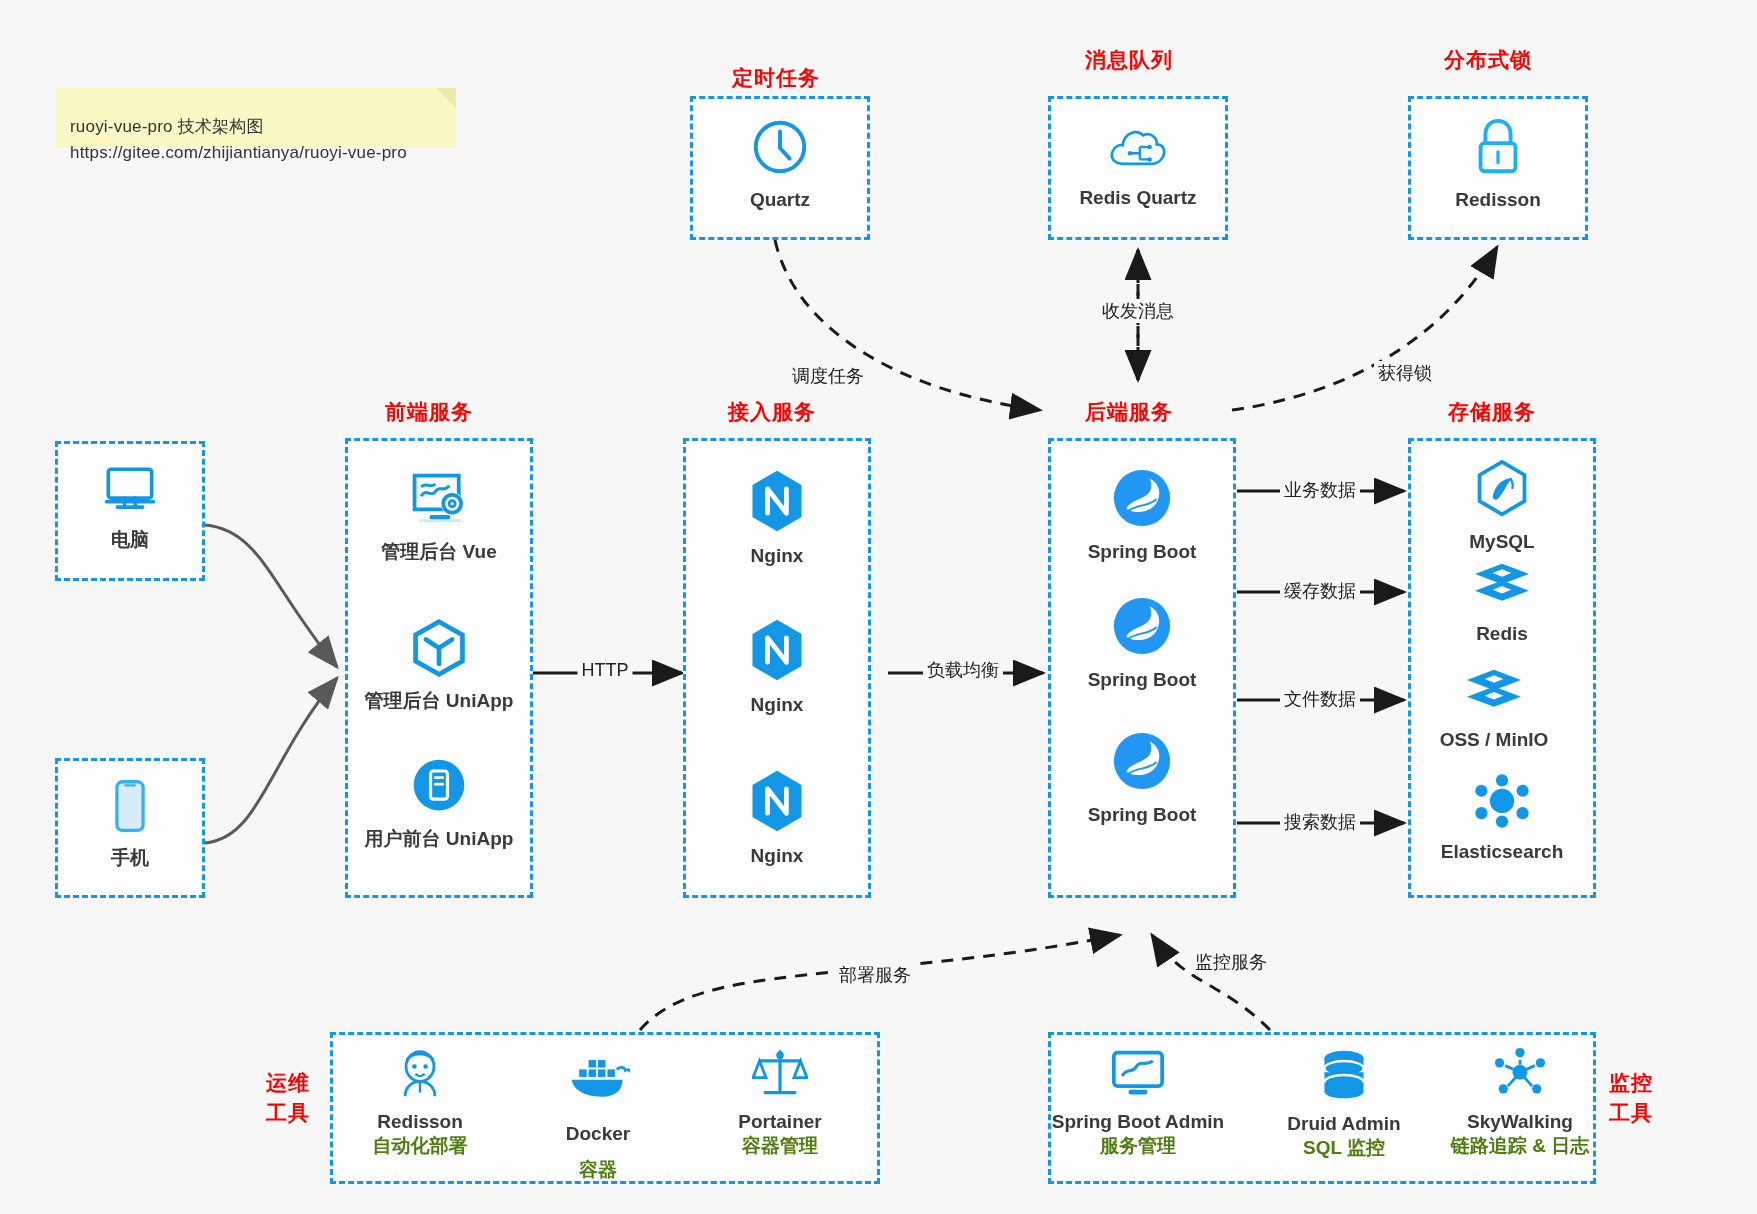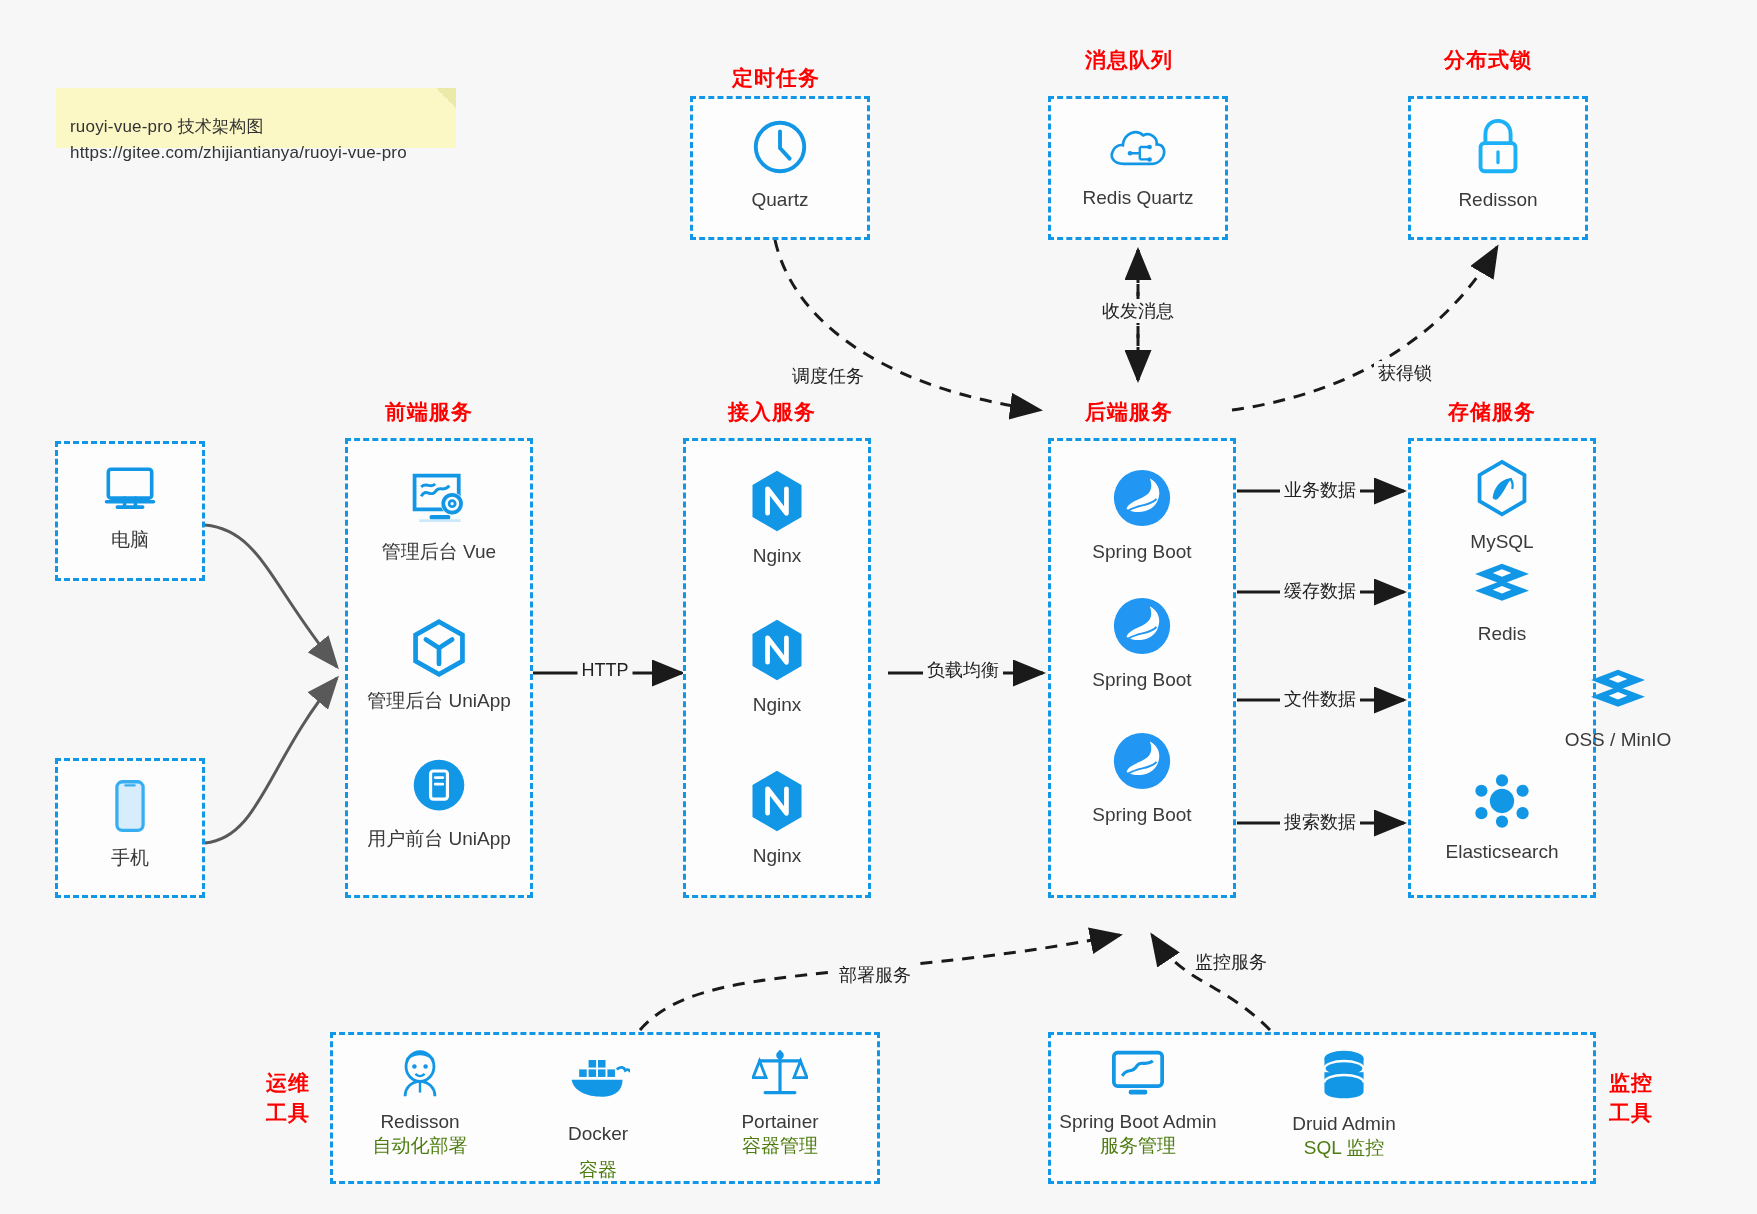--- a/index.html
+++ b/index.html
@@ -37,21 +37,21 @@
   .box{
     position:absolute;
     border:3px dashed #1296e6;
     background:#fdfdfd;
     box-sizing:border-box;
   }
 
   
   .node{
     position:absolute;display:flex;flex-direction:column;
-    align-items:center;justify-content:flex-start;
+    align-items:center;justify-content:flex-start;font-weight:bold;
   }
   .node .ico{display:block;}
   .node .cap{
     margin-top:6px;font-size:19px;color:#3a3a3a;white-space:nowrap;
     text-align:center;line-height:24px;
   }
   .node .cap2{
     font-size:19px;color:#4d7c0f;white-space:nowrap;text-align:center;
     line-height:24px;
   }
@@ -311,21 +311,21 @@
         <path d="M33 4 L62 15 L33 26 L4 15 Z" fill="#1296e6"></path>
         <path d="M33 22 L62 33 L33 44 L4 33 Z" fill="#1296e6"></path>
         <path d="M33 38 L62 49 L33 60 L4 49 Z" fill="#1296e6" opacity=".0"></path>
         <path d="M23 14 L33 10 L43 14 L33 18 Z" fill="#ffffff"></path>
         <path d="M23 32 L33 28 L43 32 L33 36 Z" fill="#ffffff"></path>
       </svg>
     </span>
     <span class="cap">Redis</span>
   </div>
 
-  <div class="node" style="left:1480px;top:666px;width:188px;padding-left:44px;">
+  <div class="node" style="left:1356px;top:666px;width:188px;padding-left:44px;">
     <span class="ico">
       <svg width="62" height="52" viewBox="0 0 66 56">
         <path d="M33 4 L62 15 L33 26 L4 15 Z" fill="#1296e6"></path>
         <path d="M33 22 L62 33 L33 44 L4 33 Z" fill="#1296e6"></path>
         <path d="M23 14 L33 10 L43 14 L33 18 Z" fill="#ffffff"></path>
         <path d="M23 32 L33 28 L43 32 L33 36 Z" fill="#ffffff"></path>
       </svg>
     </span>
     <span class="cap">OSS / MinIO</span>
   </div>
@@ -416,20 +416,35 @@
         <ellipse cx="29" cy="22" rx="21" ry="8" fill="#1296e6" stroke="#fdfdfd" stroke-width="2.5"></ellipse>
         <rect x="8" y="26" width="42" height="11" fill="#1296e6"></rect>
         <ellipse cx="29" cy="37" rx="21" ry="8" fill="#1296e6" stroke="#fdfdfd" stroke-width="2.5"></ellipse>
         <path d="M8 37 L8 47 C8 51 17 54 29 54 C41 54 50 51 50 47 L50 37" fill="#1296e6"></path>
       </svg>
     </span>
     <span class="cap">Druid Admin</span>
     <span class="cap2">SQL 监控</span>
   </div>
 
+  <div class="node" style="left:1430px;top:1048px;width:180px;">
+    <span class="ico">
+      <svg width="56" height="52" viewBox="0 0 60 56">
+        <circle cx="30" cy="26" r="8" fill="#1296e6"></circle>
+        <circle cx="30" cy="5" r="5" fill="#1296e6"></circle>
+        <circle cx="8" cy="16" r="5" fill="#1296e6"></circle>
+        <circle cx="52" cy="16" r="5" fill="#1296e6"></circle>
+        <circle cx="12" cy="44" r="5" fill="#1296e6"></circle>
+        <circle cx="48" cy="44" r="5" fill="#1296e6"></circle>
+        <path d="M30 13 L30 18 M14 19 L23 23 M46 19 L37 23 M17 41 L25 32 M43 41 L35 32" stroke="#1296e6" stroke-width="3"></path>
+      </svg>
+    </span>
+    <span class="cap">SkyWalking</span>
+    <span class="cap2">链路追踪 &amp; 日志</span>
+  </div>
 
   <div class="elab" style="left:605px;top:670px;">HTTP</div>
   <div class="elab cn" style="left:963px;top:670px;">负载均衡</div>
 
   <div class="elab cn" style="left:828px;top:376px;">调度任务</div>
   <div class="elab cn" style="left:1138px;top:311px;">收发消息</div>
   <div class="elab cn" style="left:1405px;top:373px;">获得锁</div>
 
   <div class="elab cn" style="left:1320px;top:490px;">业务数据</div>
   <div class="elab cn" style="left:1320px;top:591px;">缓存数据</div>

